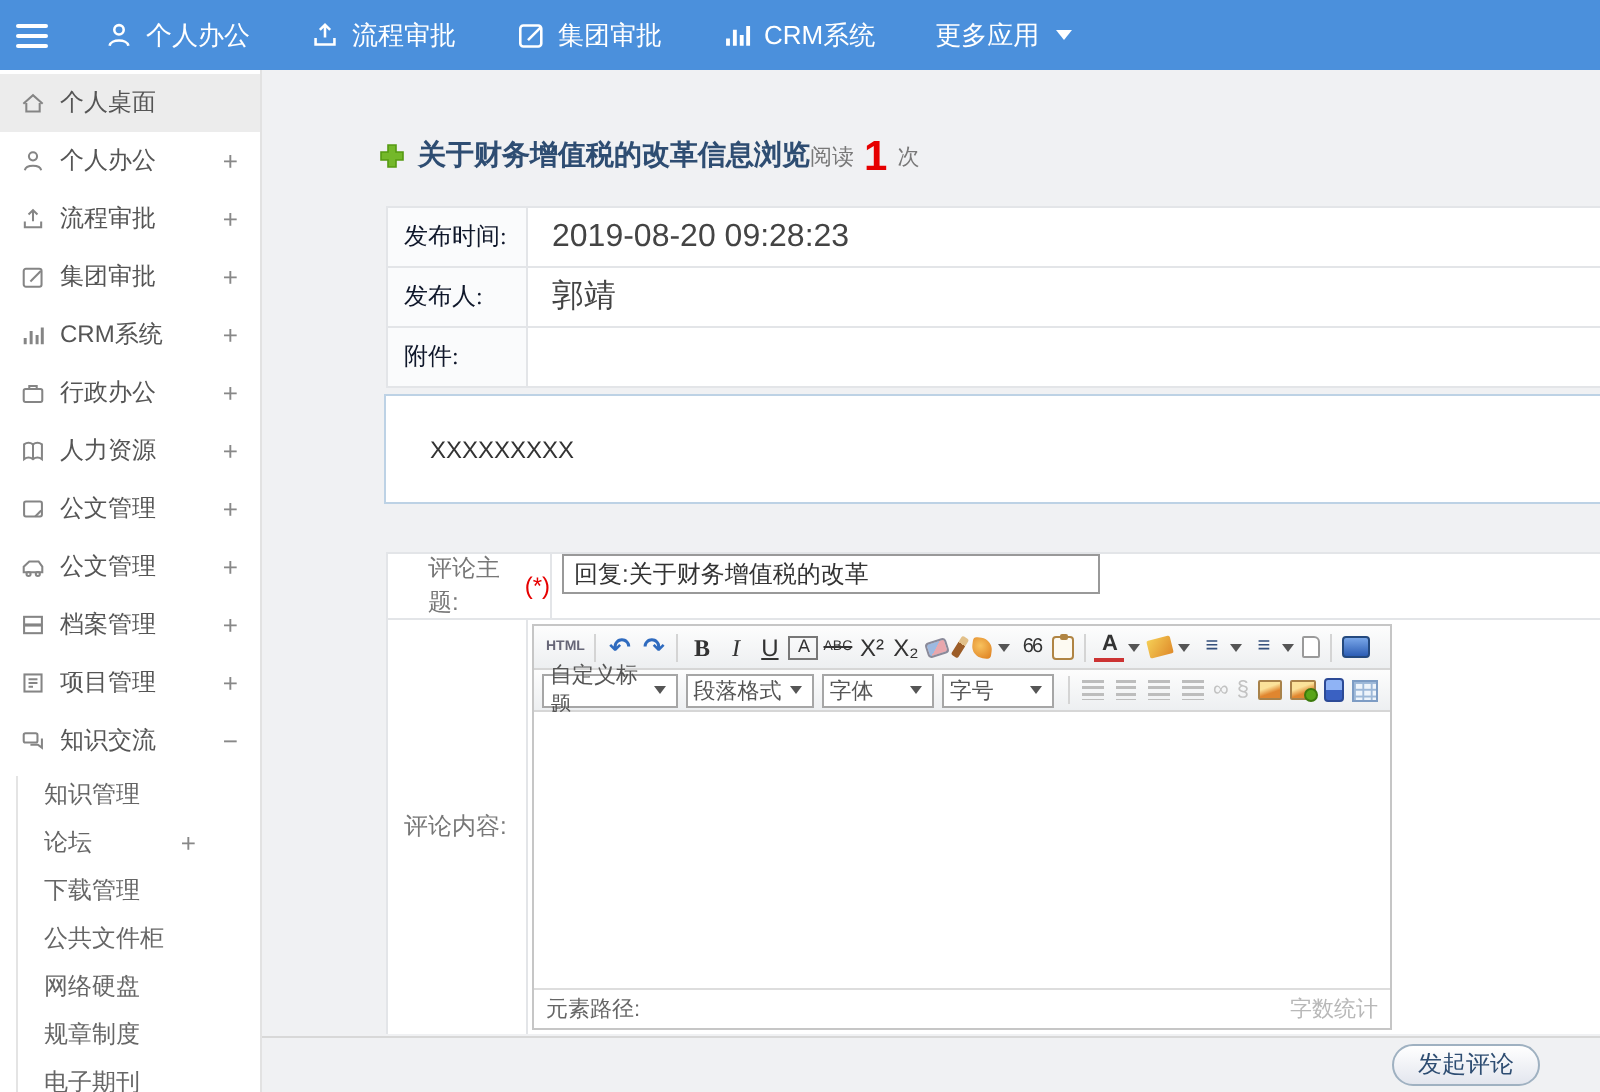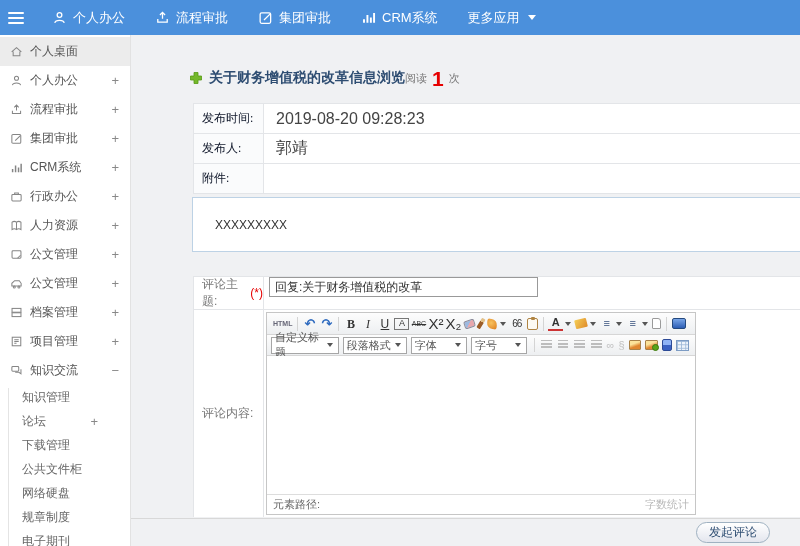--- a/index.html
+++ b/index.html
@@ -49,21 +49,21 @@
   .info-value{flex:1;font-size:16px;color:#444;display:flex;align-items:center;padding-left:12px;}
 
   .body-box{position:absolute;left:61px;top:162px;right:0;height:55px;background:#fff;
             border:1px solid #bdd2e5;border-right:none;font-size:12px;color:#333;
             display:flex;align-items:center;padding-left:22px;}
 
   .comment-table{position:absolute;left:62px;top:241px;right:0;height:241px;background:#fff;
                  border-top:1px solid #e3e5e8;border-left:1px solid #e3e5e8;
                  display:flex;flex-direction:column;}
   .c-row{display:flex;border-bottom:1px solid #e3e5e8;}
-  .c-row.subject{height:33px;}
+  .c-row.subject{height:33px;padding-left:12px;}
   .c-row.contentrow{flex:1;border-bottom:none;}
   .c-label{width:70px;border-right:1px solid #e3e5e8;font-size:12px;color:#777;
            display:flex;align-items:center;padding-left:8px;}
   .req{color:#e60000;margin-left:3px;}
   .c-value{flex:1;display:flex;align-items:flex-start;}
   .subject-input{margin-left:5px;width:269px;height:20px;border:1px solid #999;font-size:12px;
                  padding:0 5px;color:#333;font-family:"Liberation Sans","DejaVu Sans",sans-serif;outline:none;}
 
   
   .editor{align-self:flex-start;margin:2px 0 0 2px;width:430px;height:203px;border:1px solid #c6c6c6;
@@ -75,21 +75,21 @@
   .tbtn{min-width:15px;height:16px;display:inline-flex;align-items:center;justify-content:center;
         margin:0 1px;cursor:pointer;line-height:1;}
   .sep{width:1px;height:14px;background:#d4d4d4;margin:0 3px;}
   .html-btn{font-size:7px;font-weight:bold;color:#667;border:1px solid transparent;}
   .undo,.redo{color:#2f6bbf;font-size:13px;font-weight:bold;}
   .b-btn{font-family:"Liberation Serif","DejaVu Serif",serif;font-weight:bold;font-size:12px;}
   .i-btn{font-family:"Liberation Serif","DejaVu Serif",serif;font-style:italic;font-size:12px;}
   .u-btn{text-decoration:underline;font-size:12px;}
   .boxa-btn{border:1px solid #777;font-size:9px;width:13px;height:12px;}
   .strike-btn{font-size:7px;text-decoration:line-through;}
-  .sup-btn,.sub-btn{font-size:15px;}
+  .sup-btn,.sub-btn{font-size:12px;}
   .quote-btn{font-weight:normal;font-size:10px;letter-spacing:-1px;}
   .fc-btn{font-size:11px;font-weight:bold;border-bottom:2px solid #c33;height:14px;}
   .list-btn{font-size:11px;color:#35507c;}
   .dcaret{width:0;height:0;border-left:3px solid transparent;border-right:3px solid transparent;
           border-top:4px solid #555;margin:0 2px 0 1px;}
   .ic{display:inline-block;margin:0 2px;cursor:pointer;}
   .ic-eraser{width:11px;height:8px;border-radius:2px;border:1px solid #8a8a9a;
              background:linear-gradient(135deg,#9db9e0 45%,#e8a7ad 45%);transform:rotate(-18deg);}
   .ic-brush{width:4px;height:11px;border-radius:1px;background:linear-gradient(#e2c089 35%,#9c5d28 35%);
             transform:rotate(32deg);}

